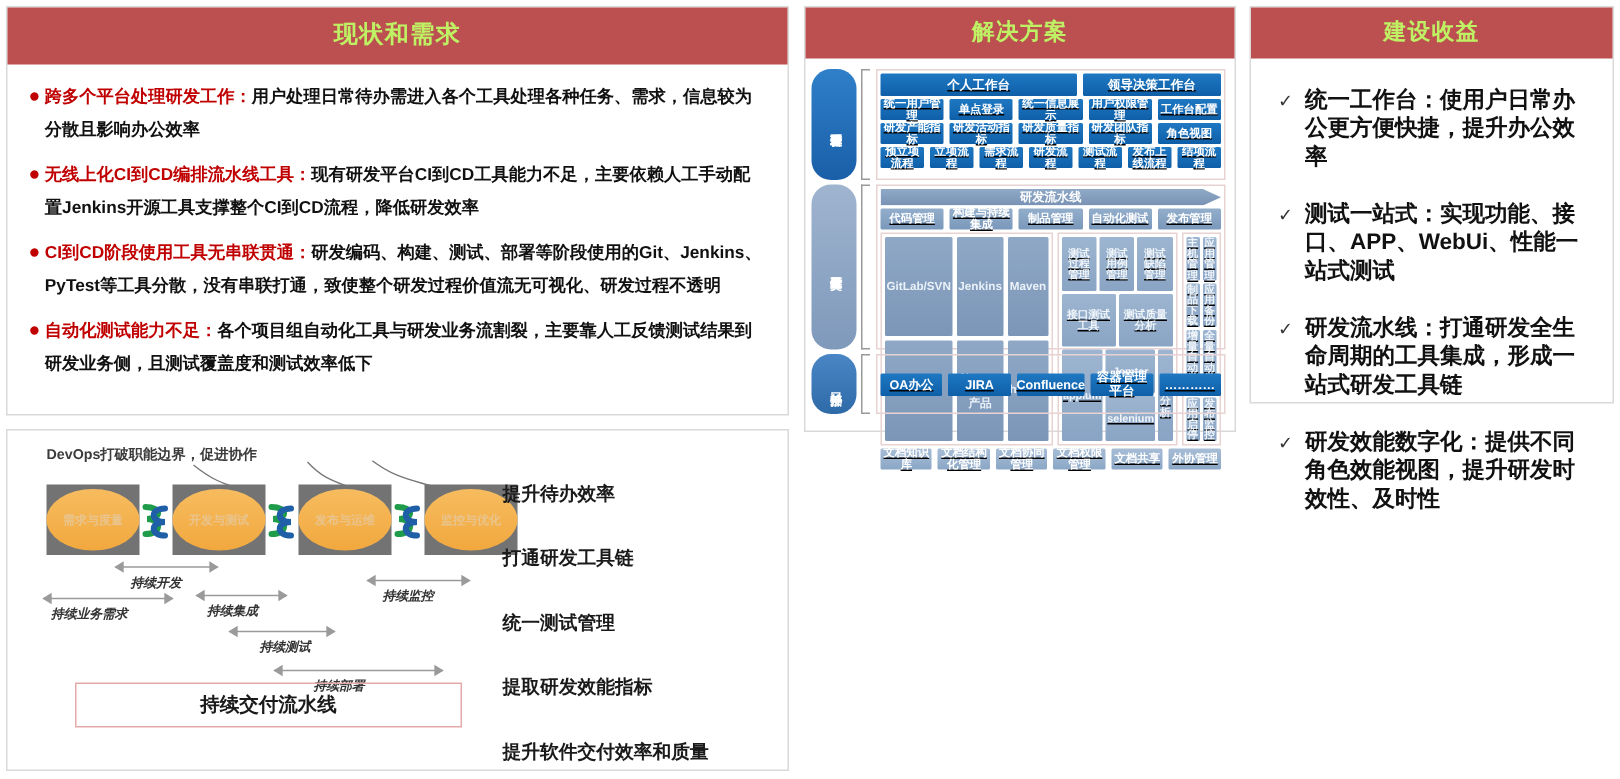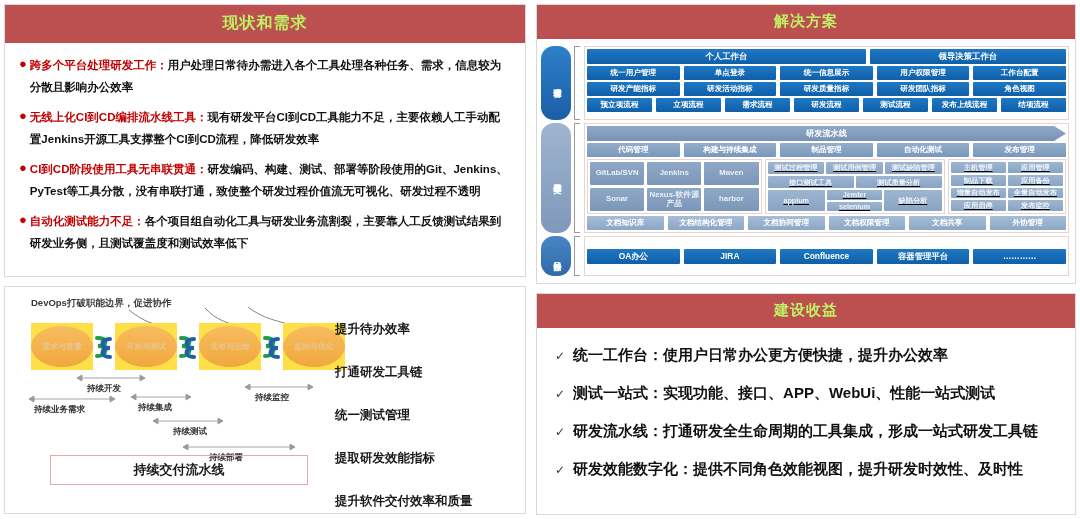--- a/index.html
+++ b/index.html
@@ -4,21 +4,21 @@
 <style>
   * { box-sizing: border-box; margin: 0; padding: 0; }
   body {
     width: 1080px; height: 519px;
     background: #ffffff;
     font-family: "Liberation Sans", "DejaVu Sans", sans-serif;
     overflow: hidden;
   }
   .slide { position: relative; width: 1080px; height: 519px; display: flex; gap: 10px; padding: 4px 4px; }
   .col-left { width: 522px; display: flex; flex-direction: column; gap: 9px; }
-  .col-right { width: 540px; display: flex; flex-direction: column; gap: 9px; }
+  .col-right { width: 540px; display: flex; gap: 9px; }
 
   .panel { border: 1px solid #d9d9d9; background: #fff; display: flex; flex-direction: column; }
   .panel-header {
     background: #bc4f4f; color: #bef264;
     font-weight: bold; text-align: center;
     letter-spacing: 1px;
   }
 
   
   .p-status { height: 273px; }
@@ -34,36 +34,36 @@
 
   
   .p-diagram { height: 228px; position: relative; overflow: hidden; }
   .diagram-inner { position: relative; width: 100%; height: 100%; }
   .annot {
     position: absolute; left: 26px; top: 10px;
     font-size: 9.5px; font-weight: bold; color: #3b3b3b;
   }
   .cycle-row { position: absolute; left: 26px; top: 36px; display: flex; align-items: center; }
   .stage {
-    width: 62px; height: 47px; background: #fde047;
+    width: 62px; height: 47px; background: #737373;
     display: flex; align-items: center; justify-content: flex-start;
     position: relative;
   }
   .stage .oval {
     width: 62px; height: 41px; border-radius: 50%;
     background: #f5b martin; background: #f6b352;
     background: linear-gradient(#f7bc5f, #f1a83e);
     display: flex; align-items: center; justify-content: center;
   }
   .stage .oval span { font-size: 8px; color: #e9c48d; font-weight: bold; }
   .infin { width: 22px; display: flex; justify-content: center; }
   .infin svg { display: block; }
 
   .arrows { position: absolute; left: 0; top: 86px; width: 100%; height: 110px; }
-  .arrlabel { position: absolute; font-size: 8.5px; font-weight: bold; color: #333; }
+  .arrlabel { position: absolute; font-size: 8.5px; font-weight: bold; color: #333; font-style: italic; }
 
   .cdbox {
     position: absolute; left: 45px; top: 168px; width: 258px; height: 30px;
     border: 1.2px solid #e3aaa8; display: flex; align-items: center; justify-content: center;
   }
   .cdbox span { font-size: 13px; font-weight: bold; color: #1a1a1a; }
 
   .right-list { position: absolute; left: 330px; top: 34px; }
   .right-list div { font-size: 12.5px; font-weight: bold; color: #1a1a1a; margin-bottom: 26px; }
 
@@ -86,21 +86,21 @@
   .bk { border-left: 1px solid #9a9a9a; border-top: 1px solid #9a9a9a; border-bottom: 1px solid #9a9a9a; width: 6px; }
   .bk-1 { height: 74px; } .bk-2 { height: 110px; } .bk-3 { height: 40px; }
 
   .sol-cols { flex: 1; display: flex; flex-direction: column; gap: 3px; }
 
   .grp { border: 1px solid #e8d2d2; padding: 2px; display: flex; flex-direction: column; gap: 2px; }
   .grp-1 { height: 74px; }
   .grp-2 { height: 110px; gap: 2px; }
   .grp-3 { height: 40px; justify-content: center; }
 
-  .bar { display: flex; gap: 4px; }
+  .bar { display: flex; gap: 4px; text-decoration: underline; }
   .cell {
     background: linear-gradient(#1f78c2, #0e5fa8);
     color: #fff; font-size: 7.6px; font-weight: bold;
     display: flex; align-items: center; justify-content: center;
     text-align: center; height: 14px; flex: 1; border-radius: 1px;
     line-height: 1.05;
   }
   .cell.top { height: 15px; font-size: 8.4px; }
   .cell.pale { background: linear-gradient(#93aecb, #7a98bb); }
   .cell.palelt { background: linear-gradient(#a7bdd6, #8ba7c6); }

